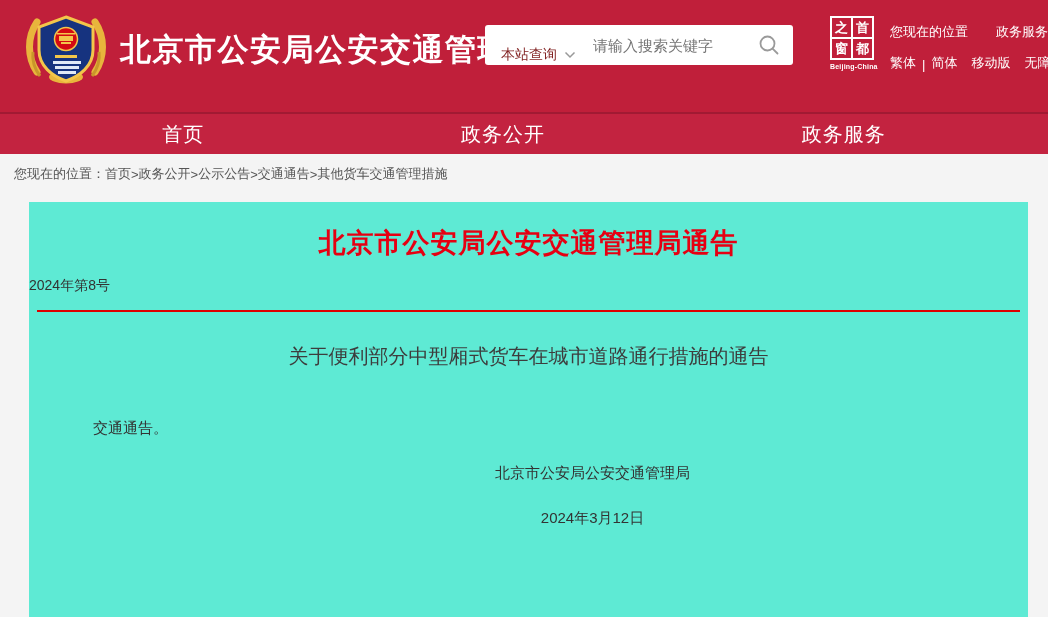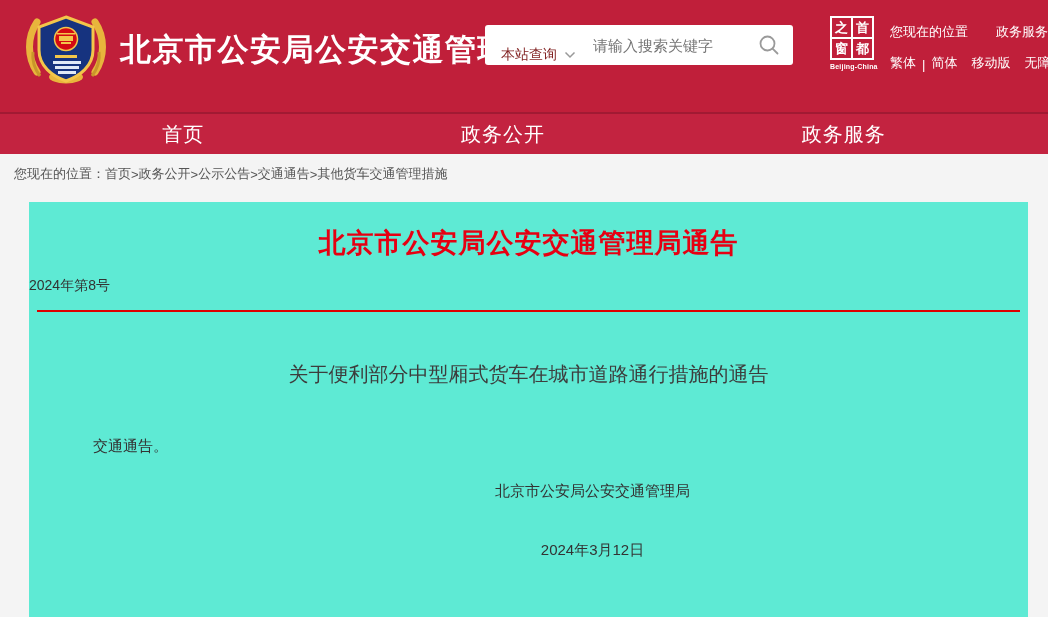--- a/index.html
+++ b/index.html
@@ -51,27 +51,27 @@
   .breadcrumb { height:40px; display:flex; align-items:center; padding-left:14px;
     font-size:13px; color:#555; white-space:nowrap; }
   .bc-link { color:#555; cursor:pointer; text-decoration:none; }
   .bc-sep { color:#555; }
 
   
   .card { position:absolute; left:29px; top:202px; width:999px; height:423px; background:#5eead4; overflow:hidden; }
   .art-title { text-align:center; color:#e60012; font-size:27px; font-weight:bold; margin-top:23px; letter-spacing:1px; }
   .issue-no { color:#333; font-size:14px; margin-top:16px; }
   .redline { height:2px; background:#dd0000; margin:15px 8px 0 8px; }
-  .subtitle { text-align:center; color:#3d3d3d; font-size:20px; margin-top:49px; }
+  .subtitle { text-align:center; color:#3d3d3d; font-size:20px; margin-top:31px; }
   .body-text { margin:44px 34px 0 34px; font-size:15px; color:#333; line-height:28px; text-align:justify; }
   .body-text p { text-indent:2em; }
   .p2 { margin-top:13px; }
   .sign-block { text-align:center; padding-left:128px; color:#333; font-size:15px; }
   .signature { margin-top:22px; }
-  .pub-date { margin-top:40px; }
+  .pub-date { margin-top:26px; }
 </style>
 </head>
 <body>
 
 <div class="header">
 
   <div class="brand">
     <span class="badge">
       <svg viewBox="0 0 84 84" width="84" height="84">
         <path d="M13,64 C3,49 3,29 13,14" stroke="#e8b53c" stroke-width="7" fill="none" stroke-linecap="round"></path>

